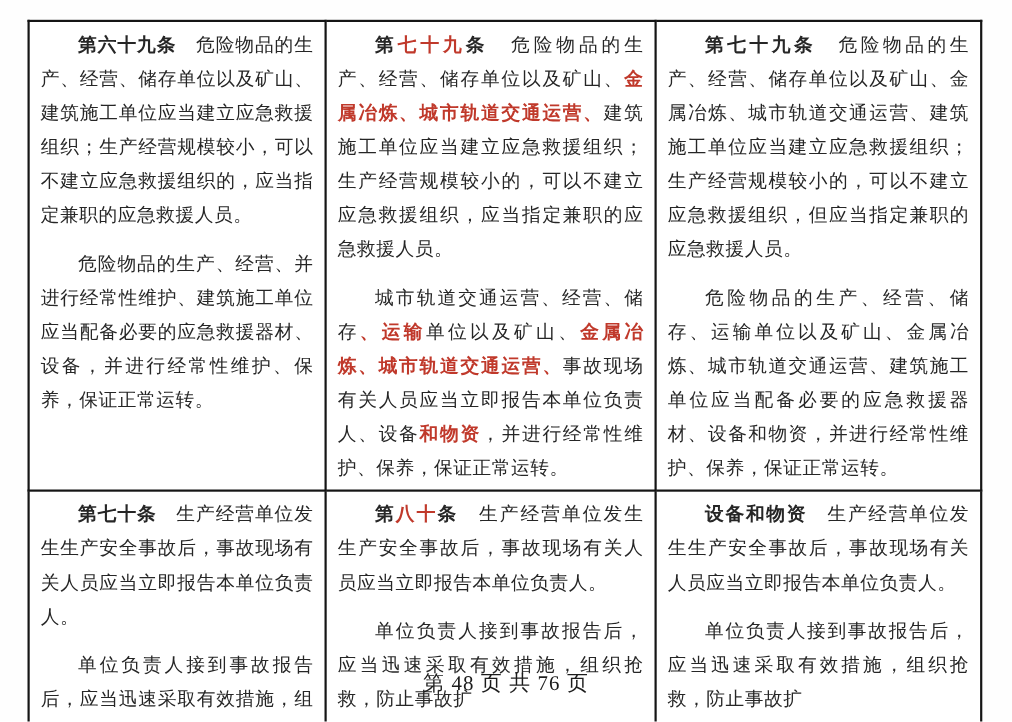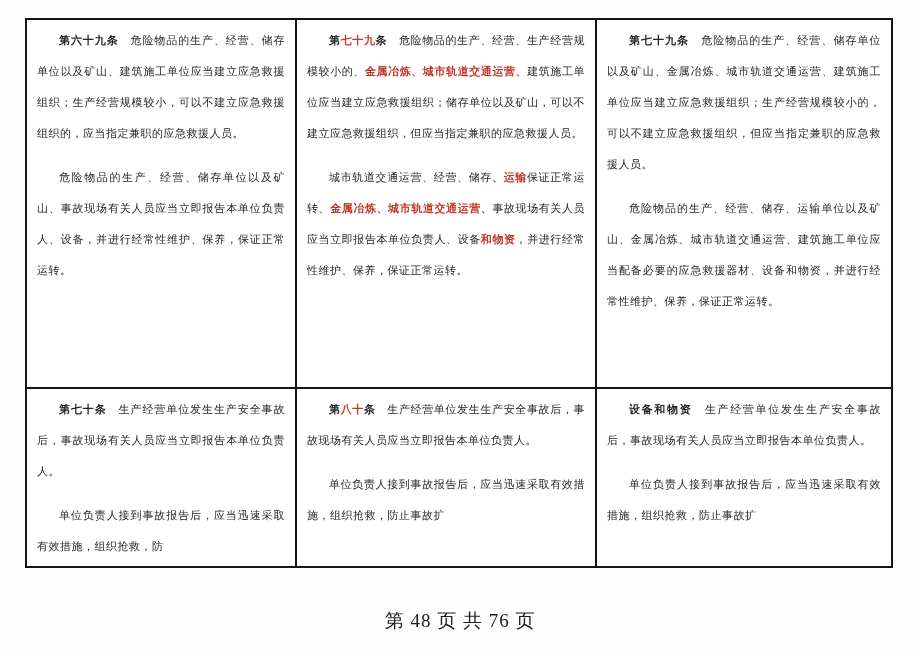--- a/index.html
+++ b/index.html
@@ -26,21 +26,21 @@
   }
   col.c1{width:270px;}
   col.c2{width:300px;}
   col.c3{width:296px;}
   tr.r1 td{height:358px;}
   tr.r2 td{height:155px;margin-top:10px;}
   .para{
     margin:0;
     text-indent:2em;
     text-align:justify;
-    font-size:11px;
+    font-size:17px;
     line-height:31px;
     color:var(--text,#262626);
     letter-spacing:0.5px;
   }
   .para + .para{margin-top:13px;}
   .b{font-weight:bold;}
   .r{color:var(--red,#c0392b);}
   .footer{
     position:absolute;left:0;top:608px;width:920px;
     text-align:center;
@@ -58,25 +58,25 @@
   <table class="law-table">
     <colgroup>
       <col class="c1">
         <col class="c2">
         <col class="c3">
     </colgroup>
     <tbody>
       <tr class="r1">
         <td>
             <p class="para"><span class="b">第六十九条</span><span>　危险物品的生产、经营、储存单位以及矿山、建筑施工单位应当建立应急救援组织；生产经营规模较小，可以不建立应急救援组织的，应当指定兼职的应急救援人员。</span></p>
-            <p class="para"><span>危险物品的生产、经营、储存单位以及矿山、事故现场有关人员应当立即报告本单位负责人、设备，并进行经常性维护、保养，保证正常运转。</span></p>
+            <p class="para"><span>危险物品的生产、经营、并进行经常性维护、建筑施工单位应当配备必要的应急救援器材、设备，并进行经常性维护、保养，保证正常运转。</span></p>
           </td>
         <td>
-            <p class="para"><span class="b">第</span><span class="b r">七十九</span><span class="b">条</span><span>　危险物品的生产、经营、生产经营规模较小的、</span><span class="b r">金属冶炼、城市轨道交通运营、</span><span>建筑施工单位应当建立应急救援组织；储存单位以及矿山，可以不建立应急救援组织，但应当指定兼职的应急救援人员。</span></p>
-            <p class="para"><span>城市轨道交通运营、经营、储存</span><span class="b r">、运输</span><span>保证正常运转、</span><span class="b r">金属冶炼、城市轨道交通运营、</span><span>事故现场有关人员应当立即报告本单位负责人、设备</span><span class="b r">和物资</span><span>，并进行经常性维护、保养，保证正常运转。</span></p>
+            <p class="para"><span class="b">第</span><span class="b r">七十九</span><span class="b">条</span><span>　危险物品的生产、经营、储存单位以及矿山、</span><span class="b r">金属冶炼、城市轨道交通运营、</span><span>建筑施工单位应当建立应急救援组织；生产经营规模较小的，可以不建立应急救援组织，应当指定兼职的应急救援人员。</span></p>
+            <p class="para"><span>城市轨道交通运营、经营、储存</span><span class="b r">、运输</span><span>单位以及矿山、</span><span class="b r">金属冶炼、城市轨道交通运营、</span><span>事故现场有关人员应当立即报告本单位负责人、设备</span><span class="b r">和物资</span><span>，并进行经常性维护、保养，保证正常运转。</span></p>
           </td>
         <td>
             <p class="para"><span class="b">第七十九条</span><span>　危险物品的生产、经营、储存单位以及矿山、金属冶炼、城市轨道交通运营、建筑施工单位应当建立应急救援组织；生产经营规模较小的，可以不建立应急救援组织，但应当指定兼职的应急救援人员。</span></p>
             <p class="para"><span>危险物品的生产、经营、储存、运输单位以及矿山、金属冶炼、城市轨道交通运营、建筑施工单位应当配备必要的应急救援器材、设备和物资，并进行经常性维护、保养，保证正常运转。</span></p>
           </td>
       </tr>
       <tr class="r2">
         <td>
             <p class="para"><span class="b">第七十条</span><span>　生产经营单位发生生产安全事故后，事故现场有关人员应当立即报告本单位负责人。</span></p>
             <p class="para"><span>单位负责人接到事故报告后，应当迅速采取有效措施，组织抢救，防</span></p>

